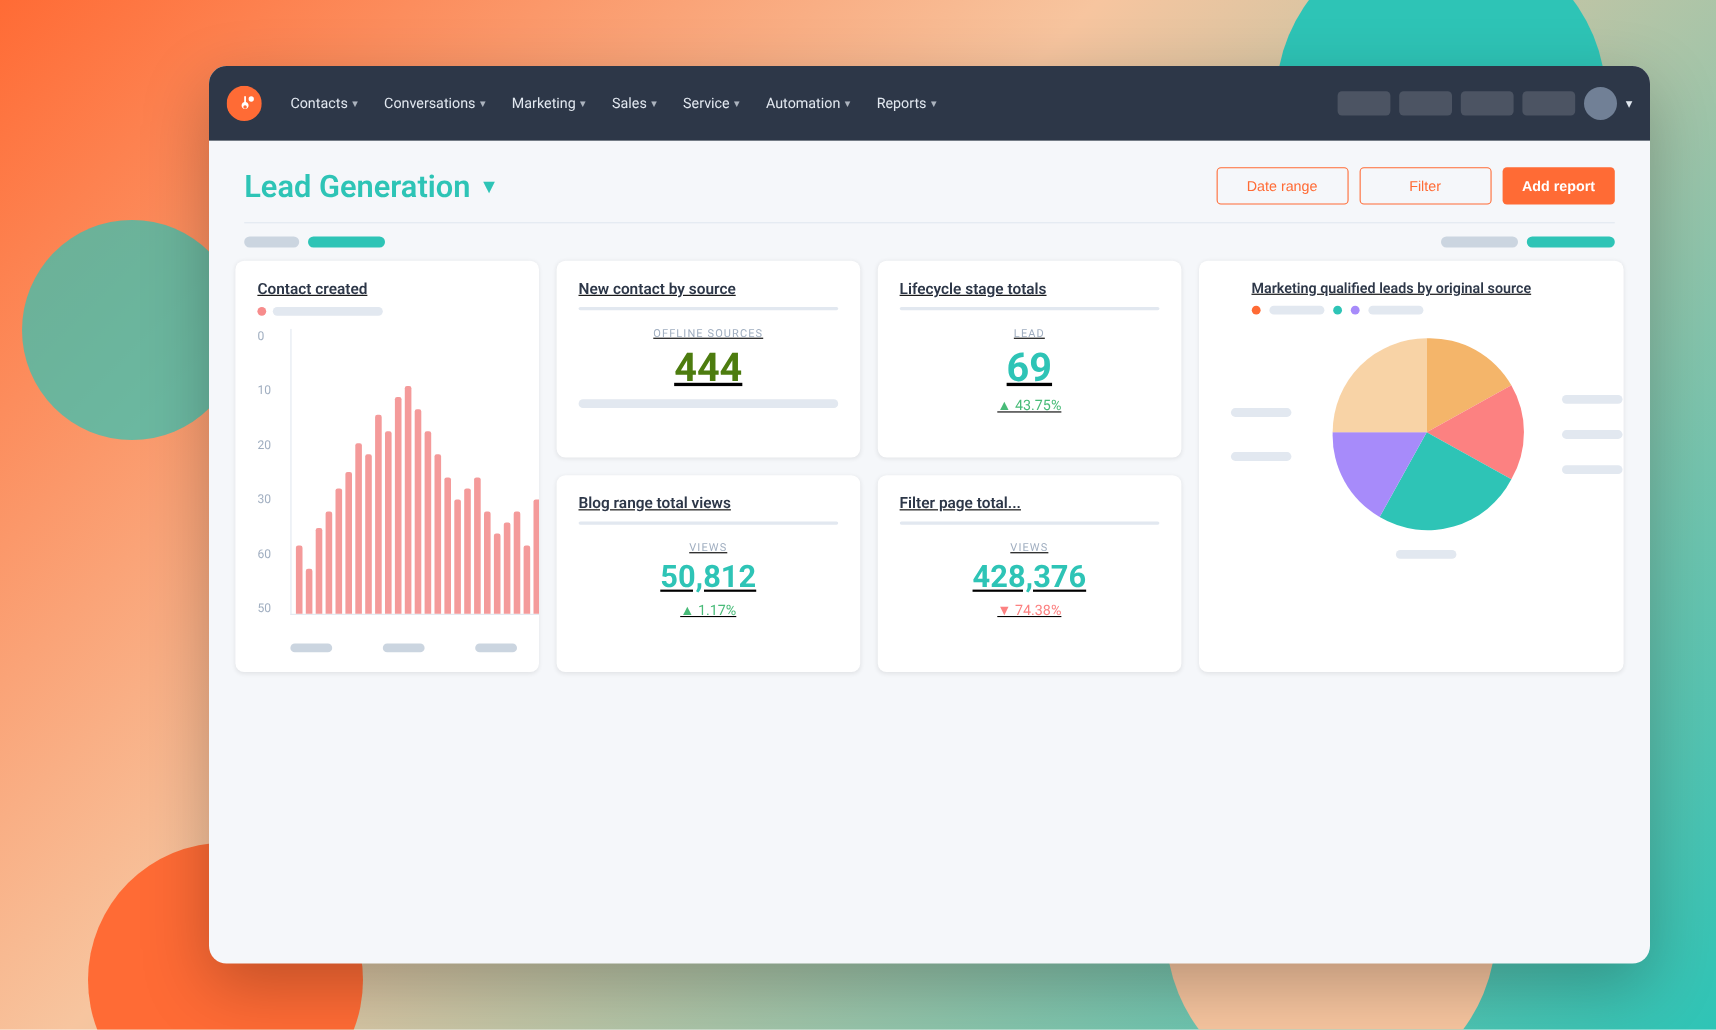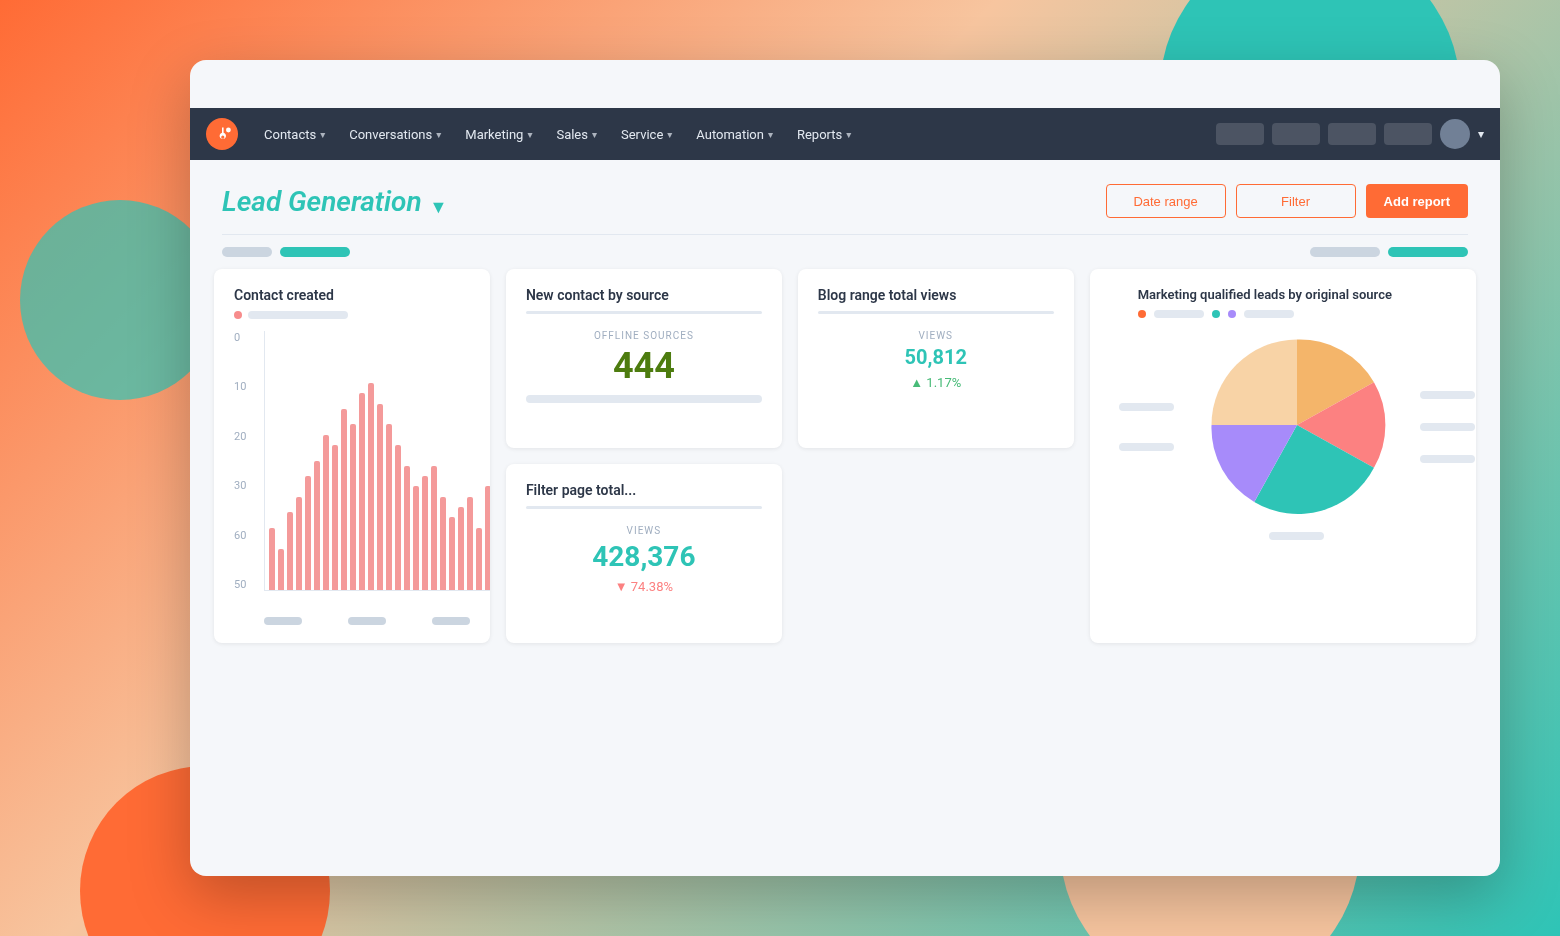--- a/index.html
+++ b/index.html
@@ -64,26 +64,25 @@
       background: #f5f7fa;
       border-radius: 16px;
       box-shadow: 0 20px 60px rgba(0,0,0,0.25);
       overflow: hidden;
       z-index: 1;
     }
 
     
     .navbar {
       background: #2d3748;
-      height: 52px;
+      height: 68px;
       display: flex;
       align-items: center;
       padding: 0 16px;
       gap: 4px;
-      margin-top: 48px;
     }
     .navbar-logo {
       width: 32px;
       height: 32px;
       margin-right: 12px;
       flex-shrink: 0;
     }
     .nav-item {
       color: #e2e8f0;
       font-size: 13px;
@@ -125,23 +124,22 @@
     
     .dash-header {
       padding: 24px 32px 16px;
       display: flex;
       align-items: center;
       justify-content: space-between;
       background: #f5f7fa;
     }
     .dash-title-row {
       display: flex;
-      align-items: flex-end;
+      align-items: center;
       gap: 8px;
-      font-style: italic;
     }
     .dash-title {
       font-size: 28px;
       font-weight: 600;
       color: #2ec4b6;
     }
     .dash-title-chevron {
       color: #2ec4b6;
       font-size: 18px;
     }
@@ -221,20 +219,21 @@
     .card-contact-created {
       grid-row: 1 / 3;
     }
 
     .card {
       background: white;
       border-radius: 8px;
       box-shadow: 0 1px 4px rgba(0,0,0,0.08);
       padding: 18px 20px;
       overflow: hidden;
+      text-decoration: underline;
     }
 
     .card-title {
       font-size: 14px;
       font-weight: 600;
       color: #2d3748;
       margin-bottom: 8px;
     }
 
     
@@ -523,20 +522,27 @@
     </div>
 
     <div class="card">
       <div class="card-title">New contact by source</div>
       <div class="stat-divider"></div>
       <div class="stat-label">OFFLINE SOURCES</div>
       <div class="stat-value" style="color:#4d7c0f;">444</div>
       <div style="height:8px; background:#e2e8f0; border-radius:4px; margin-top:8px;"></div>
     </div>
 
+    <div class="card">
+      <div class="card-title">Lifecycle stage totals</div>
+      <div class="stat-divider"></div>
+      <div class="stat-label">LEAD</div>
+      <div class="stat-value stat-value-teal">69</div>
+      <div class="stat-change change-up">▲ 43.75%</div>
+    </div>
 
     <div class="card pie-card">
       <div class="pie-title">Marketing qualified leads by original source</div>
       <div class="pie-legend-row">
         <div class="pie-legend-dot" style="background:#ff6b35;"></div>
         <div class="pie-legend-pill"></div>
         <div class="pie-legend-dot" style="background:#2ec4b6;"></div>
         <div class="pie-legend-dot" style="background:#a78bfa;"></div>
         <div class="pie-legend-pill"></div>
       </div>
@@ -572,21 +578,21 @@
 
       <div class="pie-bottom-label">
         <div class="pie-side-pill" style="margin:0 auto;"></div>
       </div>
     </div>
 
     <div class="card">
       <div class="card-title">Blog range total views</div>
       <div class="stat-divider"></div>
       <div class="stat-label">VIEWS</div>
-      <div class="stat-value stat-value-teal" style="font-size:20px;">50,812</div>
+      <div class="stat-value stat-value-teal" style="font-size:28px;">50,812</div>
       <div class="stat-change change-up">▲ 1.17%</div>
     </div>
 
     <div class="card">
       <div class="card-title">Filter page total...</div>
       <div class="stat-divider"></div>
       <div class="stat-label">VIEWS</div>
       <div class="stat-value stat-value-teal" style="font-size:28px;">428,376</div>
       <div class="stat-change change-down">▼ 74.38%</div>
     </div>

